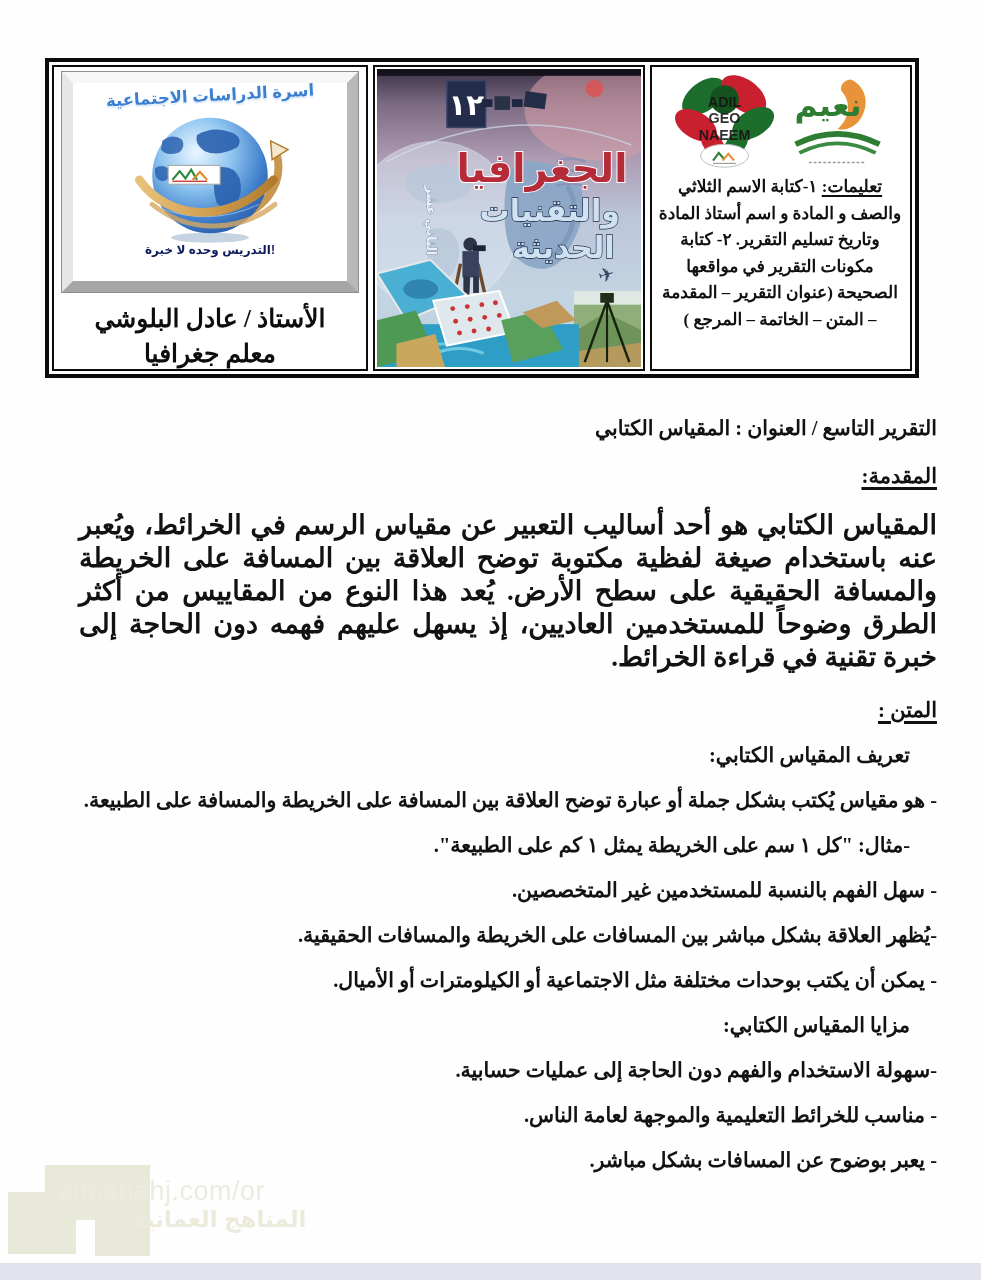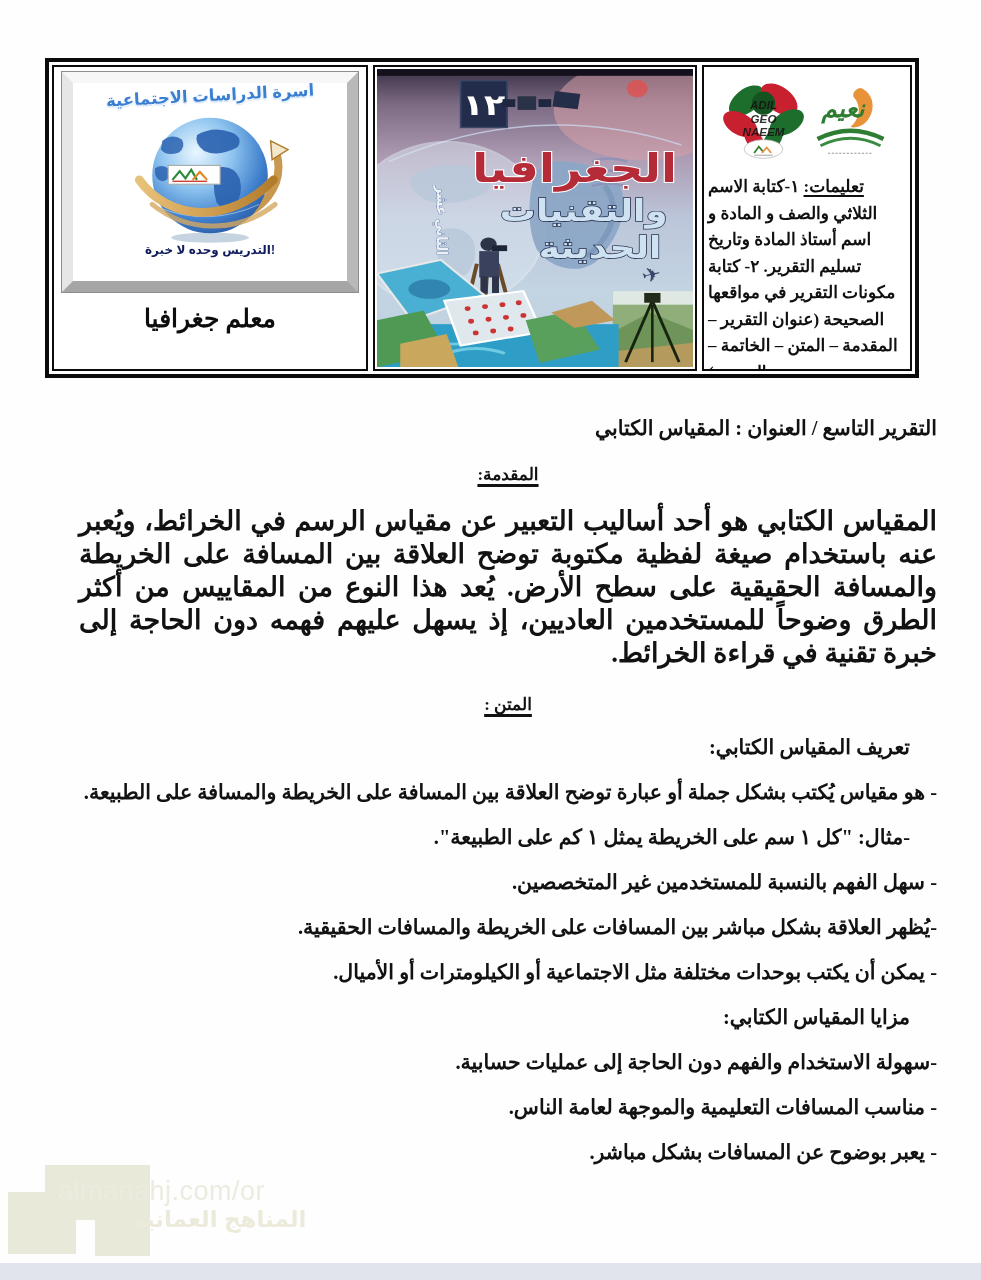--- a/index.html
+++ b/index.html
@@ -5,52 +5,52 @@
   html,body{margin:0;padding:0;background:#ffffff;}
   .page{position:relative;width:981px;height:1280px;background:#fefefe;overflow:hidden;
         font-family:"Liberation Sans","DejaVu Sans",sans-serif;}
 
   
   .header{position:absolute;left:45px;top:58px;width:874px;height:320px;
           box-sizing:border-box;border:4px solid #0b0b0b;background:#fff;
           display:flex;gap:5px;padding:3px;}
   .cell{box-sizing:border-box;border:2.5px solid #0b0b0b;background:#fff;overflow:hidden;position:relative;}
   .cell-left{width:316px;}
-  .cell-mid{width:324px;padding:2px;}
+  .cell-mid{width:272px;padding:2px;}
   .cell-right{flex:1;}
 
   
   .frame{margin:5px 8px 0;height:220px;box-sizing:border-box;background:#fff;
          border:11px solid;border-color:#f7f7f7 #b9b9b9 #a6a6a6 #e6e6e6;
          outline:1.5px solid #8d8d8d;overflow:hidden;}
   .family-title{font-size:16.5px;font-weight:bold;color:#3b7fd0;text-align:center;
                 margin-top:3px;transform:rotate(-3deg);
                 text-shadow:0.6px 0.6px 0 #fff,-0.6px -0.6px 0 #fff,0 1px 2px #9cc4ec;}
   .globe-svg{width:176px;height:148px;display:block;margin:-6px auto 0;}
   .slogan{font-size:12px;font-weight:bold;color:#101c5e;text-align:center;margin-top:-4px;}
   .teacher{margin-top:9px;text-align:center;font-weight:bold;font-size:25px;line-height:35px;
            color:#0d0d0d;font-family:"Liberation Serif","DejaVu Serif",serif;}
 
   
   .cover-svg{width:100%;height:100%;display:block;}
 
   
-  .logos{display:flex;height:103px;padding:1px 16px;font-style:italic;}
+  .logos{display:flex;height:103px;padding:1px 16px;}
   .logos svg{flex:1;height:100%;}
-  .instructions{margin:2px 6px 0 4px;direction:rtl;text-align:left;
+  .instructions{margin:2px 6px 0 4px;direction:rtl;text-align:center;
                 font-size:17px;font-weight:bold;line-height:26.5px;color:#101010;
                 font-family:"Liberation Serif","DejaVu Serif",serif;}
   .instructions .u{text-decoration:underline;text-decoration-thickness:2px;text-underline-offset:3px;}
 
   
   .report{position:absolute;top:416px;right:44px;left:44px;direction:rtl;text-align:right;
           font-weight:bold;color:#121212;
           font-family:"Liberation Serif","DejaVu Serif",serif;margin-left:35px;}
   .r-title{font-size:20.5px;}
-  .r-head{margin-top:24px;font-size:17px;text-align:center;}
+  .r-head{margin-top:24px;font-size:21px;}
   .r-head .u{text-decoration:underline;text-decoration-thickness:2.5px;text-underline-offset:4px;}
   .r-para{margin:20px 0 0;font-size:27px;line-height:33px;text-align:justify;}
   .r-line{margin-top:20px;font-size:20.5px;line-height:25px;}
   .indent{padding-right:27px;}
 
   
   .wm-block{position:absolute;background:#e9e9d9;}
   .wm-b1{left:45px;top:1165px;width:105px;height:55px;}
   .wm-b2{left:8px;top:1192px;width:68px;height:62px;}
   .wm-b3{left:95px;top:1214px;width:55px;height:42px;}
@@ -94,20 +94,21 @@
           <path d="M30,146 C82,188 152,184 200,146" stroke="#d4a860" stroke-width="7" fill="none" opacity="0.8" stroke-linecap="round"></path>
           <polygon points="194,58 218,70 196,84" fill="#f4e7cd" stroke="#b07c2c" stroke-width="2"></polygon>
           <rect x="52" y="92" width="72" height="26" fill="#ffffff" stroke="#a8a8a8" stroke-width="1.5"></rect>
           <polyline points="58,112 68,100 76,110 84,98 92,112" fill="none" stroke="#2e8a3a" stroke-width="3"></polyline>
           <polyline points="86,112 96,101 106,112" fill="none" stroke="#e08a2a" stroke-width="3"></polyline>
           <rect x="58" y="113" width="48" height="2" fill="#cc4433"></rect>
         </svg>
         <div class="slogan">التدريس وحده لا خبرة!</div>
       </div>
       <div class="teacher">
+        <div>الأستاذ / عادل البلوشي</div>
         <div>معلم جغرافيا</div>
       </div>
     </div>
 
     <div class="cell cell-mid">
       <svg class="cover-svg" viewBox="0 0 272 306" preserveAspectRatio="none">
         <defs>
           <linearGradient id="gbg" x1="0" y1="0" x2="0" y2="1">
             <stop offset="0%" stop-color="#3a3146"></stop>
               <stop offset="12%" stop-color="#7d6b84"></stop>
@@ -230,21 +231,21 @@
     <div class="r-line indent">تعريف المقياس الكتابي:</div>
     <div class="r-line">- هو مقياس يُكتب بشكل جملة أو عبارة توضح العلاقة بين المسافة على الخريطة والمسافة على الطبيعة.</div>
     <div class="r-line indent">-مثال: "كل ١ سم على الخريطة يمثل ١ كم على الطبيعة".</div>
 
     <div class="r-line">- سهل الفهم بالنسبة للمستخدمين غير المتخصصين.</div>
     <div class="r-line">-يُظهر العلاقة بشكل مباشر بين المسافات على الخريطة والمسافات الحقيقية.</div>
     <div class="r-line">- يمكن أن يكتب بوحدات مختلفة مثل الاجتماعية أو الكيلومترات أو الأميال.</div>
 
     <div class="r-line indent">مزايا المقياس الكتابي:</div>
     <div class="r-line">-سهولة الاستخدام والفهم دون الحاجة إلى عمليات حسابية.</div>
-    <div class="r-line">- مناسب المسافات التعليمية والموجهة لعامة الناس.</div>
+    <div class="r-line">- مناسب للخرائط التعليمية والموجهة لعامة الناس.</div>
     <div class="r-line">- يعبر بوضوح عن المسافات بشكل مباشر.</div>
   </main>
 
   <div class="wm-block wm-b1"></div>
   <div class="wm-block wm-b2"></div>
   <div class="wm-block wm-b3"></div>
   <div class="wm-url">almanahj.com/or</div>
   <div class="wm-ar">المناهج العمانية</div>
   <div class="bottom-strip"></div>
 

